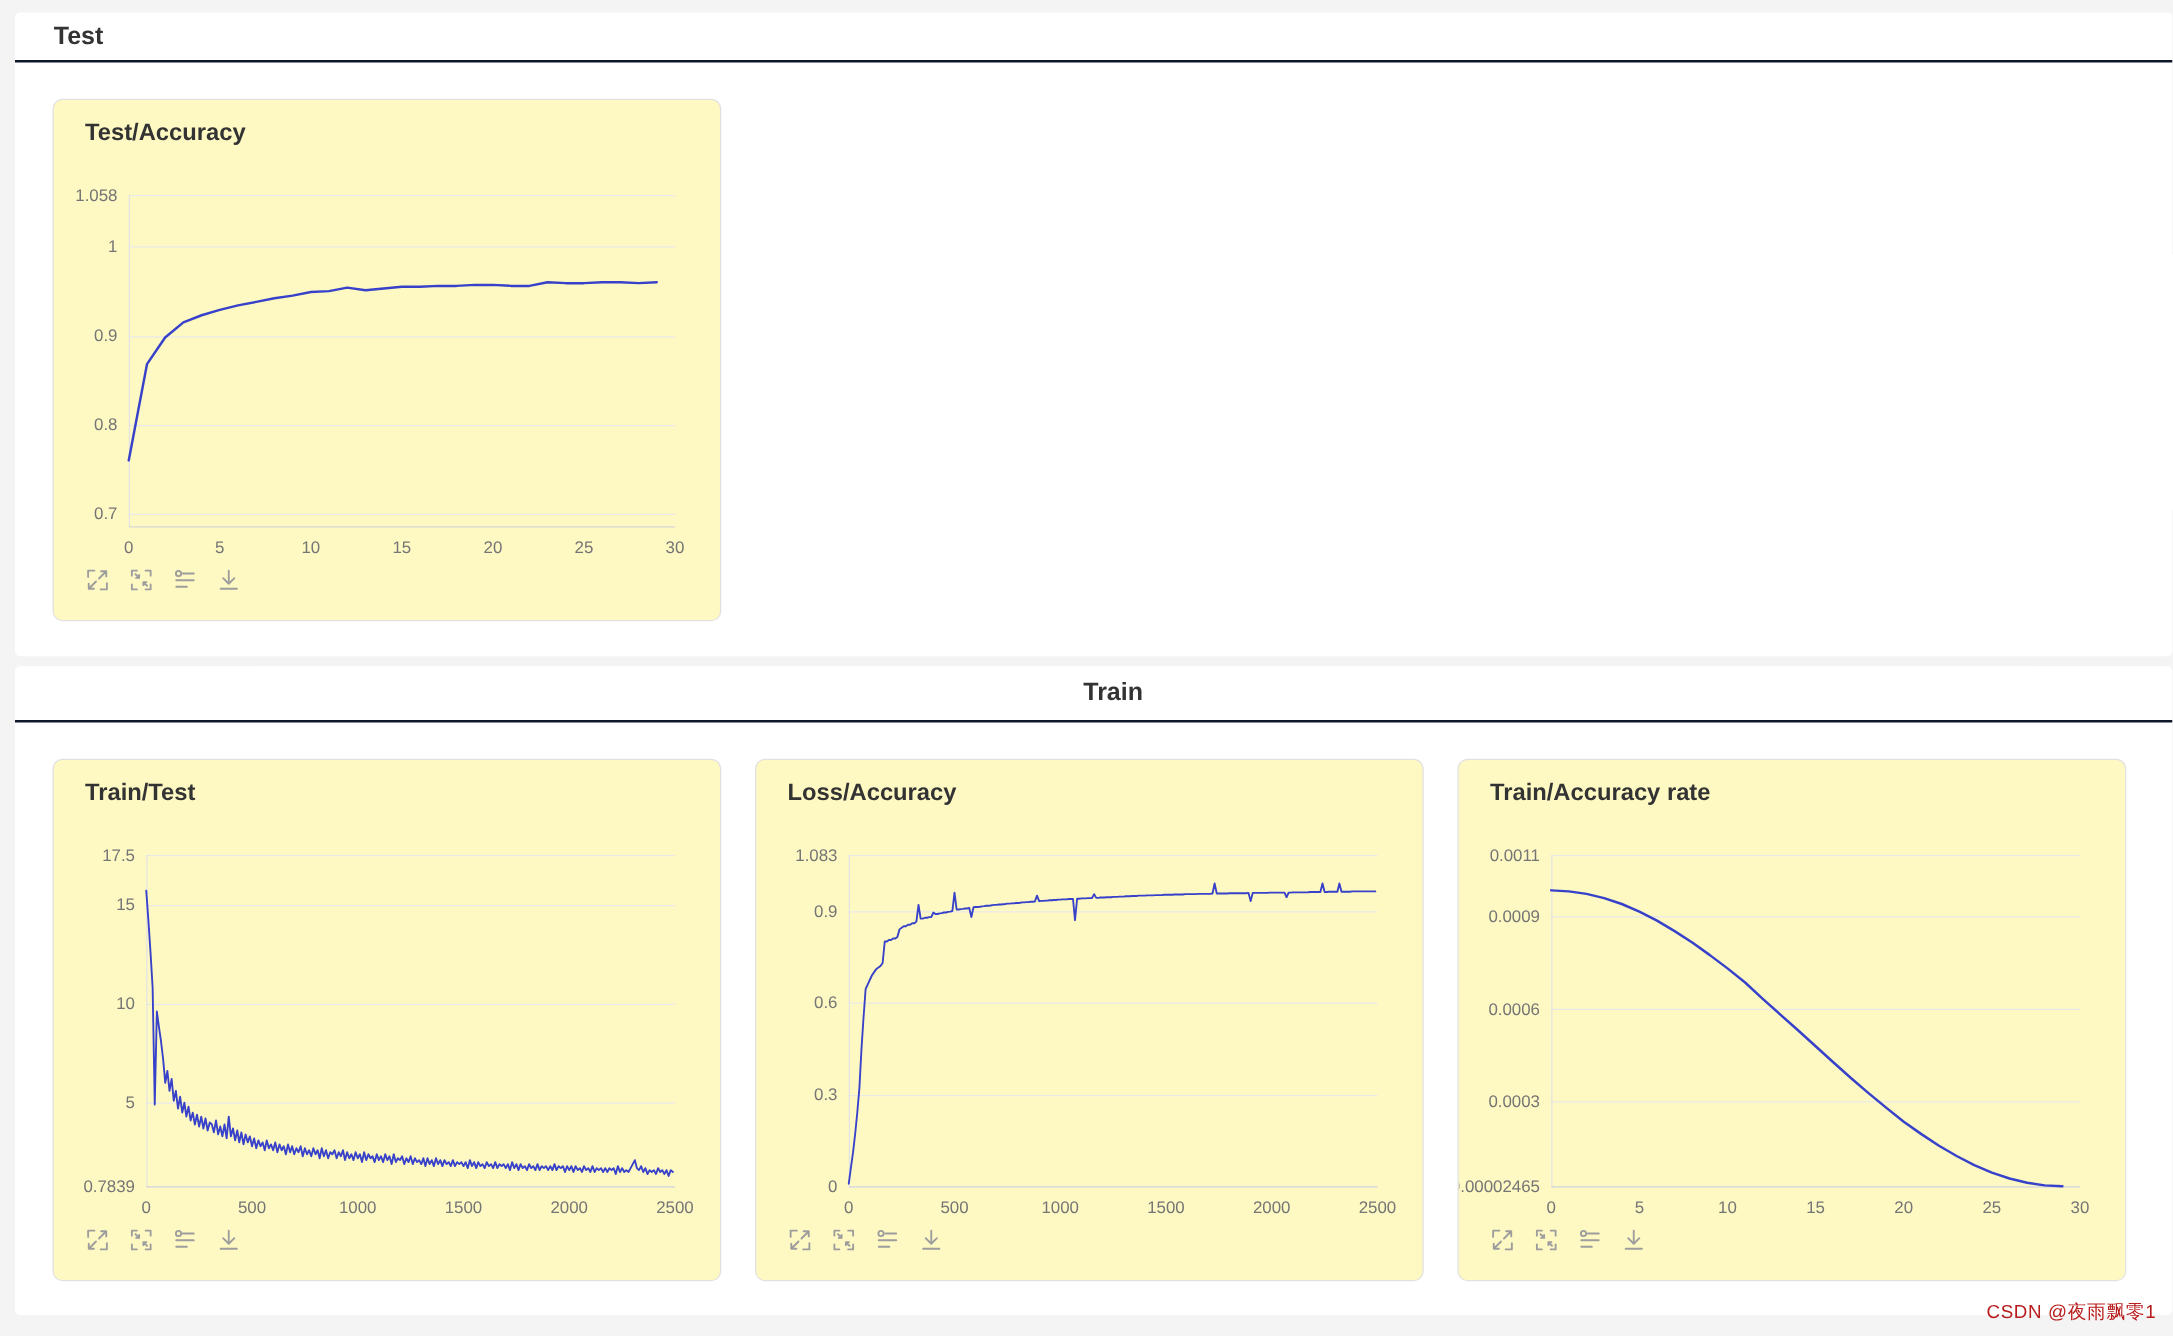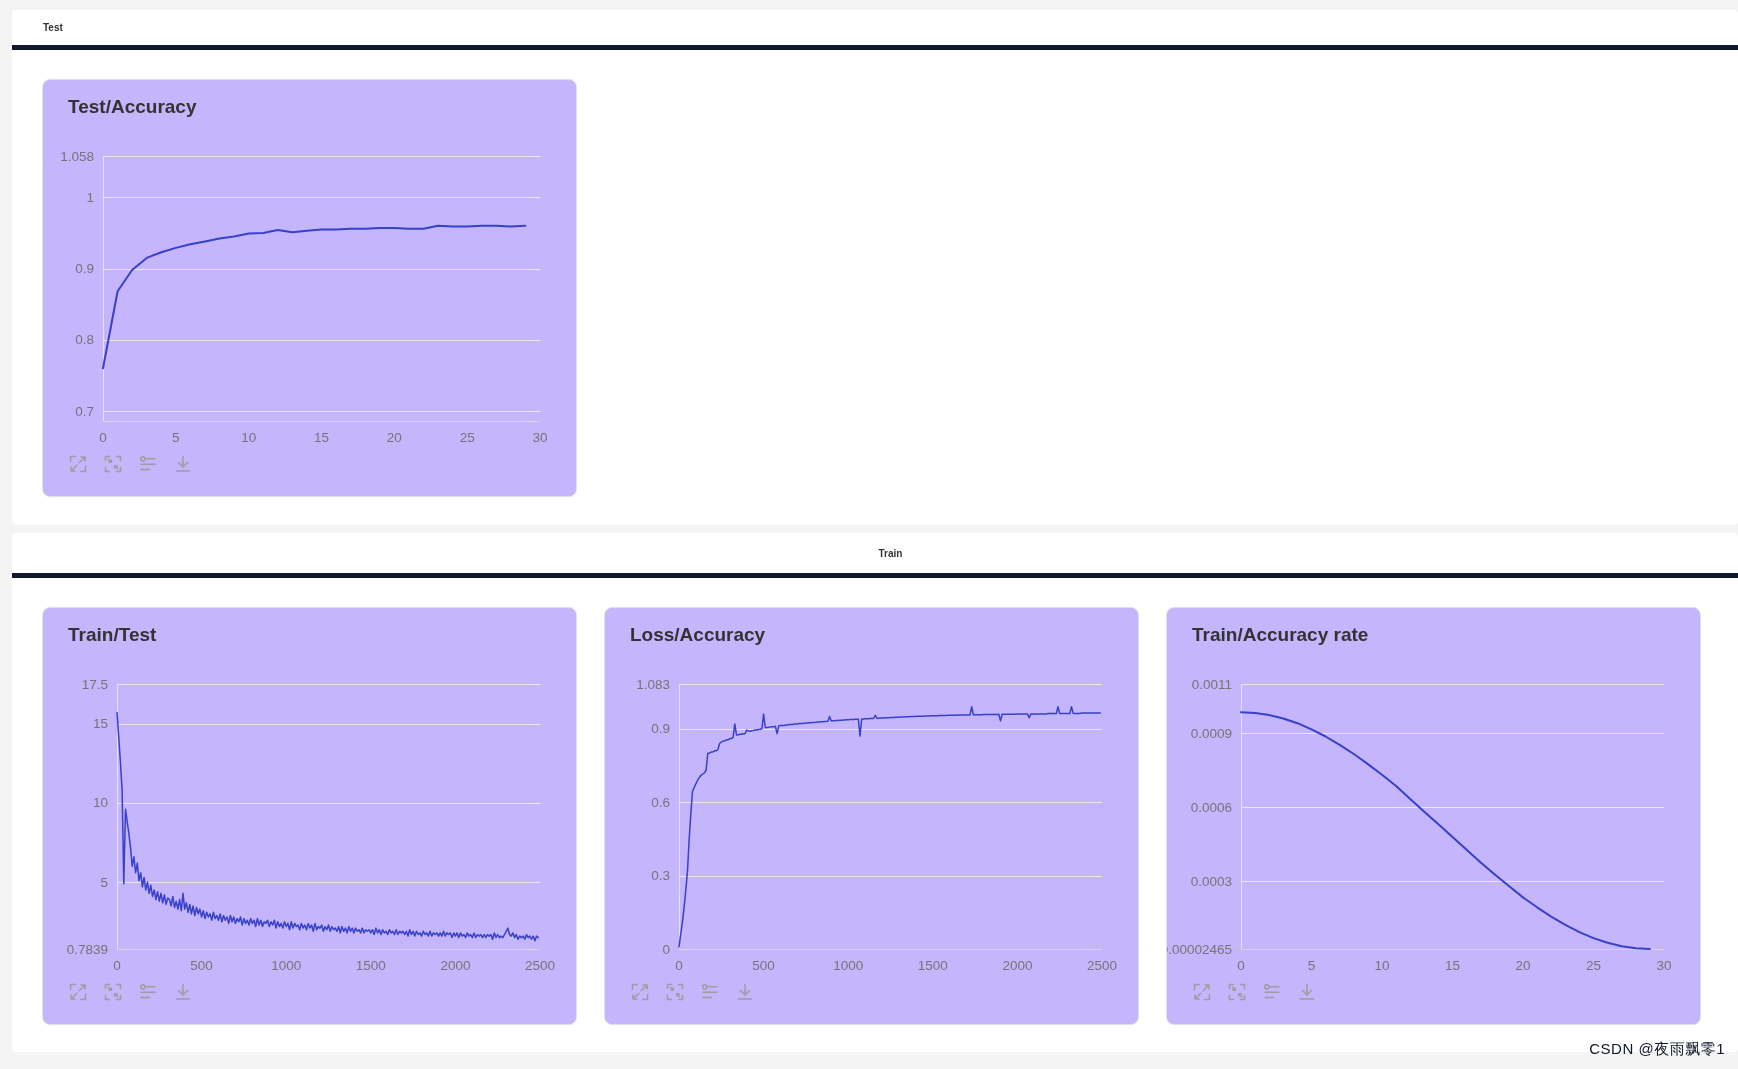--- a/index.html
+++ b/index.html
@@ -11,47 +11,47 @@
   }
   .panel{
     margin-left:12px;background:#ffffff;border-radius:4px;
     box-sizing:border-box;
   }
   .panel-test{margin-top:10px;height:515px;}
   .panel-train{margin-top:8px;height:519px;}
   .panel-header{
     display:flex;align-items:center;
     height:40px;padding-left:31px;
-    border-bottom:5px solid #0f172a;
-    font-size:10px;font-weight:700;color:#333;
+    border-bottom:2px solid #0f172a;
+    font-size:20px;font-weight:700;color:#333;
     box-sizing:border-box;
   }
   .panel-train .panel-header{height:45px;justify-content:center;}
   .cards-row{
     display:flex;gap:27px;padding:29px 0 0 30px;
   }
   .card{
     width:535px;height:418px;flex:0 0 auto;
-    background:#c4b5fd;border:1px solid #e1e1e1;border-radius:8px;
+    background:#fef9c3;border:1px solid #e1e1e1;border-radius:8px;
     position:relative;overflow:hidden;box-sizing:border-box;
   }
   .card-title{
     margin:14px 0 0 25px;font-size:19px;line-height:26px;
     font-weight:700;color:#333;
   }
   .plot-svg{position:absolute;left:0;top:50px;display:block;}
   .toolbar{
     position:absolute;left:25px;top:374px;
     display:flex;gap:15px;align-items:center;
   }
   .tool-btn{width:20px;height:20px;cursor:pointer;display:inline-block;}
   .tool-btn svg{display:block;}
   .watermark{
     position:absolute;right:13px;top:1040px;
-    font-size:15px;color:#0f172a;letter-spacing:.5px;
+    font-size:15px;color:#b91c1c;letter-spacing:.5px;
   }
 </style>
 </head>
 <body>
 
 <main id="dashboard">
   <section class="panel panel-test">
     <div class="panel-header">
       <span class="section-title">Test</span>
     </div>

